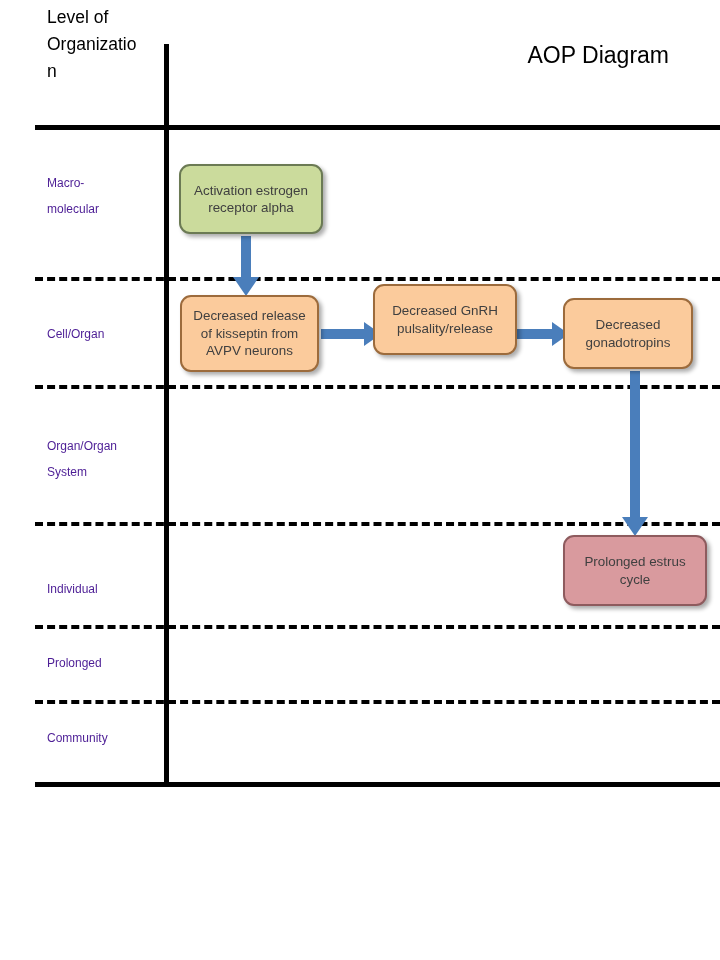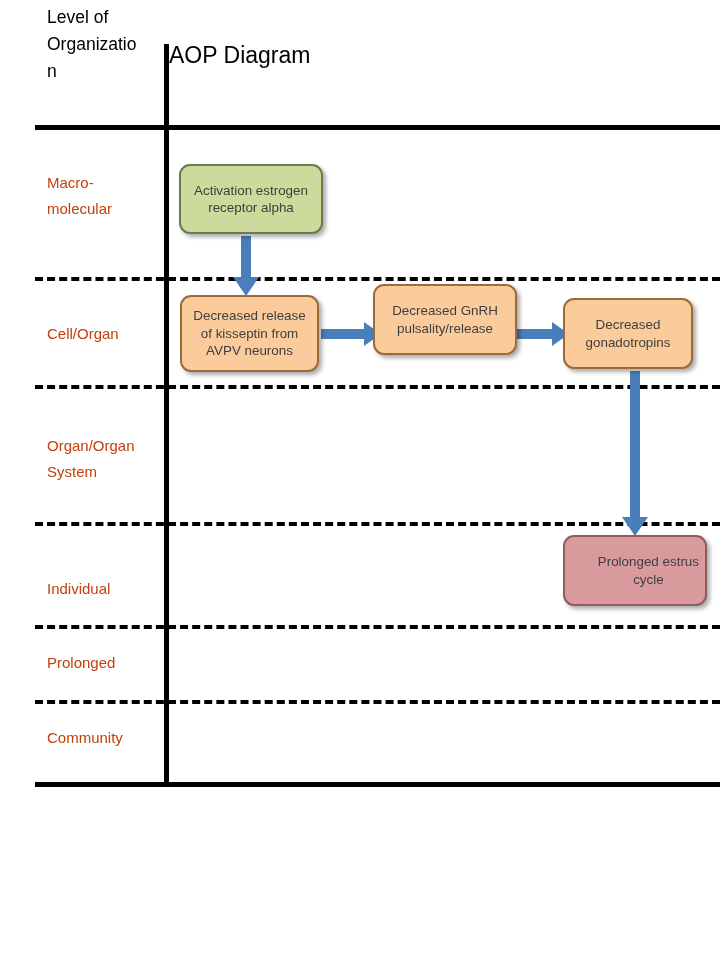--- a/index.html
+++ b/index.html
@@ -52,41 +52,41 @@
     width: 685px;
     height: 0;
     border-top: 4px dashed #000000;
   }
 
   
   .level-label {
     position: absolute;
     left: 47px;
     width: 122px;
-    font-size: 15px;
+    font-size: 12px;
     line-height: 26px;
-    color: #c2410c;
+    color: #4c1d95;
     white-space: pre-line;
   }
   .header-label {
     position: absolute;
     left: 47px;
     top: 4px;
     width: 113px;
     font-size: 17.5px;
     line-height: 27px;
     color: #000000;
     white-space: pre-line;
   }
   .diagram-title {
     position: absolute;
     left: 169px;
     top: 42px;
     width: 500px;
-    text-align: left;
+    text-align: right;
     font-size: 23px;
     color: #000000;
   }
 
   
   .node {
     position: absolute;
     box-sizing: border-box;
     border-radius: 11px;
     border-style: solid;
@@ -213,18 +213,18 @@
   <div class="node" style="left: 373px; top: 284px; width: 144px; height: 71px; background: rgb(251, 203, 156); border-color: rgb(156, 107, 60);">
     <span class="node-text">Decreased GnRH
 pulsality/release</span>
   </div>
 
   <div class="node" style="left: 563px; top: 298px; width: 130px; height: 71px; background: rgb(251, 203, 156); border-color: rgb(156, 107, 60);">
     <span class="node-text">Decreased
 gonadotropins</span>
   </div>
 
-  <div class="node" style="left: 563px; top: 535px; width: 144px; height: 71px; background: rgb(217, 154, 158); border-color: rgb(142, 91, 94); justify-content: flex-end;">
+  <div class="node" style="left: 563px; top: 535px; width: 144px; height: 71px; background: rgb(217, 154, 158); border-color: rgb(142, 91, 94);">
     <span class="node-text">Prolonged estrus
 cycle</span>
   </div>
 
 </div>
 
 </body></html>

